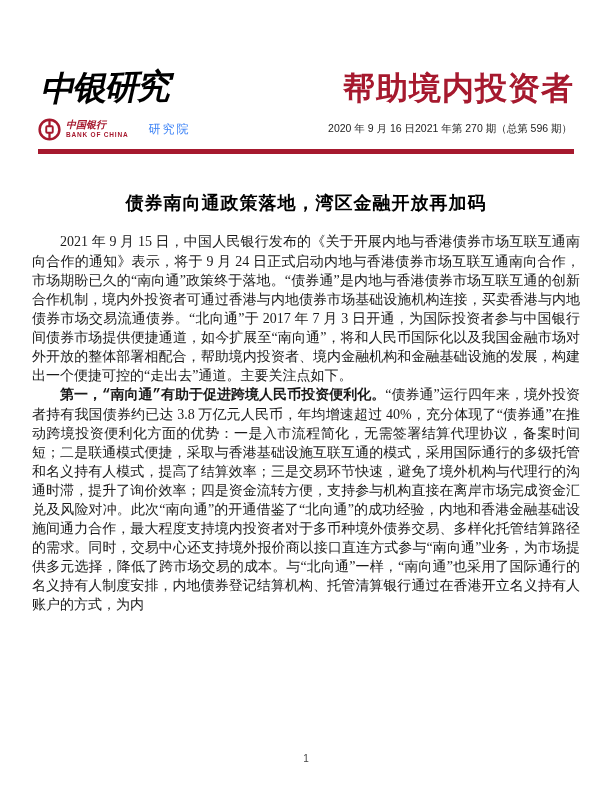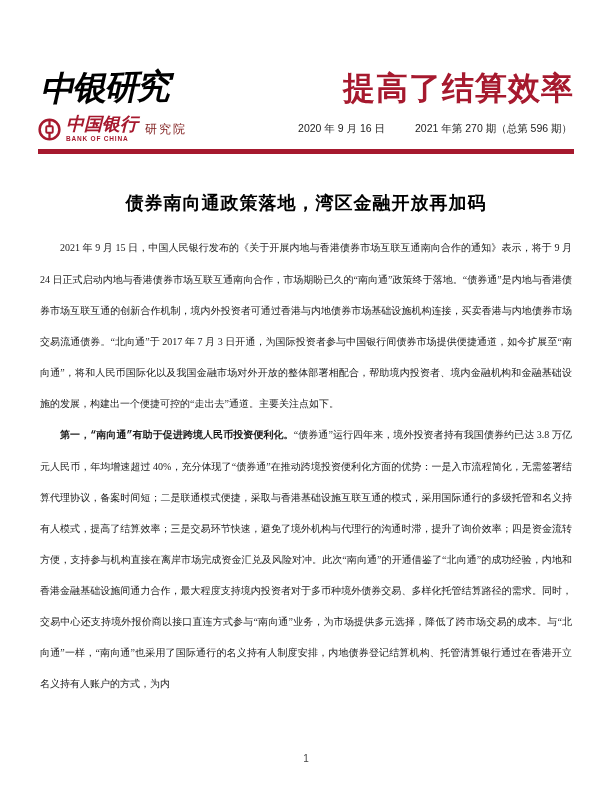--- a/index.html
+++ b/index.html
@@ -19,57 +19,57 @@
   }
   .masthead {
     font-family:"Liberation Sans","DejaVu Sans",sans-serif; font-size:32px; font-weight:bold;
     color:var(--accent); line-height:1; letter-spacing:1px; white-space:nowrap;
   }
   .header-row2 { display:flex; justify-content:space-between; align-items:center; margin-top:12px; height:26px; }
   .boc-block { display:flex; align-items:center; }
   .boc-logo { width:23px; height:23px; flex:0 0 auto; }
   .boc-names { margin-left:5px; line-height:1; }
   .boc-cn {
-    font-family:Liberation Mono, monospace; font-size:18px; font-weight:bold; font-style:italic;
+    font-family:Liberation Serif, serif; font-size:10px; font-weight:bold; font-style:italic;
     color:var(--accent); letter-spacing:0; line-height:1; white-space:nowrap;
   }
   .boc-en {
     font-family:"Liberation Sans",sans-serif; font-size:6.5px; font-weight:bold;
     color:var(--accent); letter-spacing:0.8px; margin-top:2px; white-space:nowrap;
   }
-  .dept { font-size:12px; color:#7f1d1d; margin-left:7px; letter-spacing:2px; }
+  .dept { font-size:12px; color:#3b82f6; margin-left:20px; letter-spacing:2px; }
   .issue-line {
     font-family:"Liberation Sans","DejaVu Sans",sans-serif; font-size:10.5px; color:#222;
-    display:flex; gap:30px; white-space:nowrap; padding-right:2px;
+    display:flex; white-space:nowrap; padding-right:2px;
   }
   .header-rule { height:5px; background:var(--accent); margin-top:7px; }
-  .article { padding:0 40px; }
+  .article { padding:0 32px; }
   .article-title {
     font-family:"Liberation Sans","DejaVu Sans",sans-serif; font-size:18px; font-weight:bold;
     text-align:center; margin:37px 0 17px 0; letter-spacing:1px; color:#000;
   }
   .para {
-    font-size:10px; line-height:31px; text-align:justify; text-indent:2em;
+    font-size:14px; line-height:19px; text-align:justify; text-indent:2em;
     margin:0; color:var(--ink);
   }
   .para-lead { font-weight:bold; font-family:Liberation Mono, monospace; }
   .page-number {
     position:absolute; bottom:28px; left:0; right:0; text-align:center;
     font-size:10px; color:#444; font-family:"Liberation Sans",sans-serif;
   }
 </style>
 </head>
 <body>
 
 <div class="page">
 
   <div class="header">
     <div class="header-row1">
       <div class="calligraphy">中银研究</div>
-      <div class="masthead">提高了结算效率</div>
+      <div class="masthead">帮助境内投资者</div>
     </div>
 
     <div class="header-row2">
       <div class="boc-block">
         <svg class="boc-logo" viewBox="0 0 24 24" aria-hidden="true">
           <circle cx="12" cy="12" r="10.3" fill="none" stroke="#A6192E" stroke-width="2.6"></circle>
           <rect x="8.6" y="8.6" width="6.8" height="6.8" rx="1" fill="none" stroke="#A6192E" stroke-width="2"></rect>
           <line x1="12" y1="1.6" x2="12" y2="8.6" stroke="#A6192E" stroke-width="2.4"></line>
           <line x1="12" y1="15.4" x2="12" y2="22.4" stroke="#A6192E" stroke-width="2.4"></line>
         </svg>

